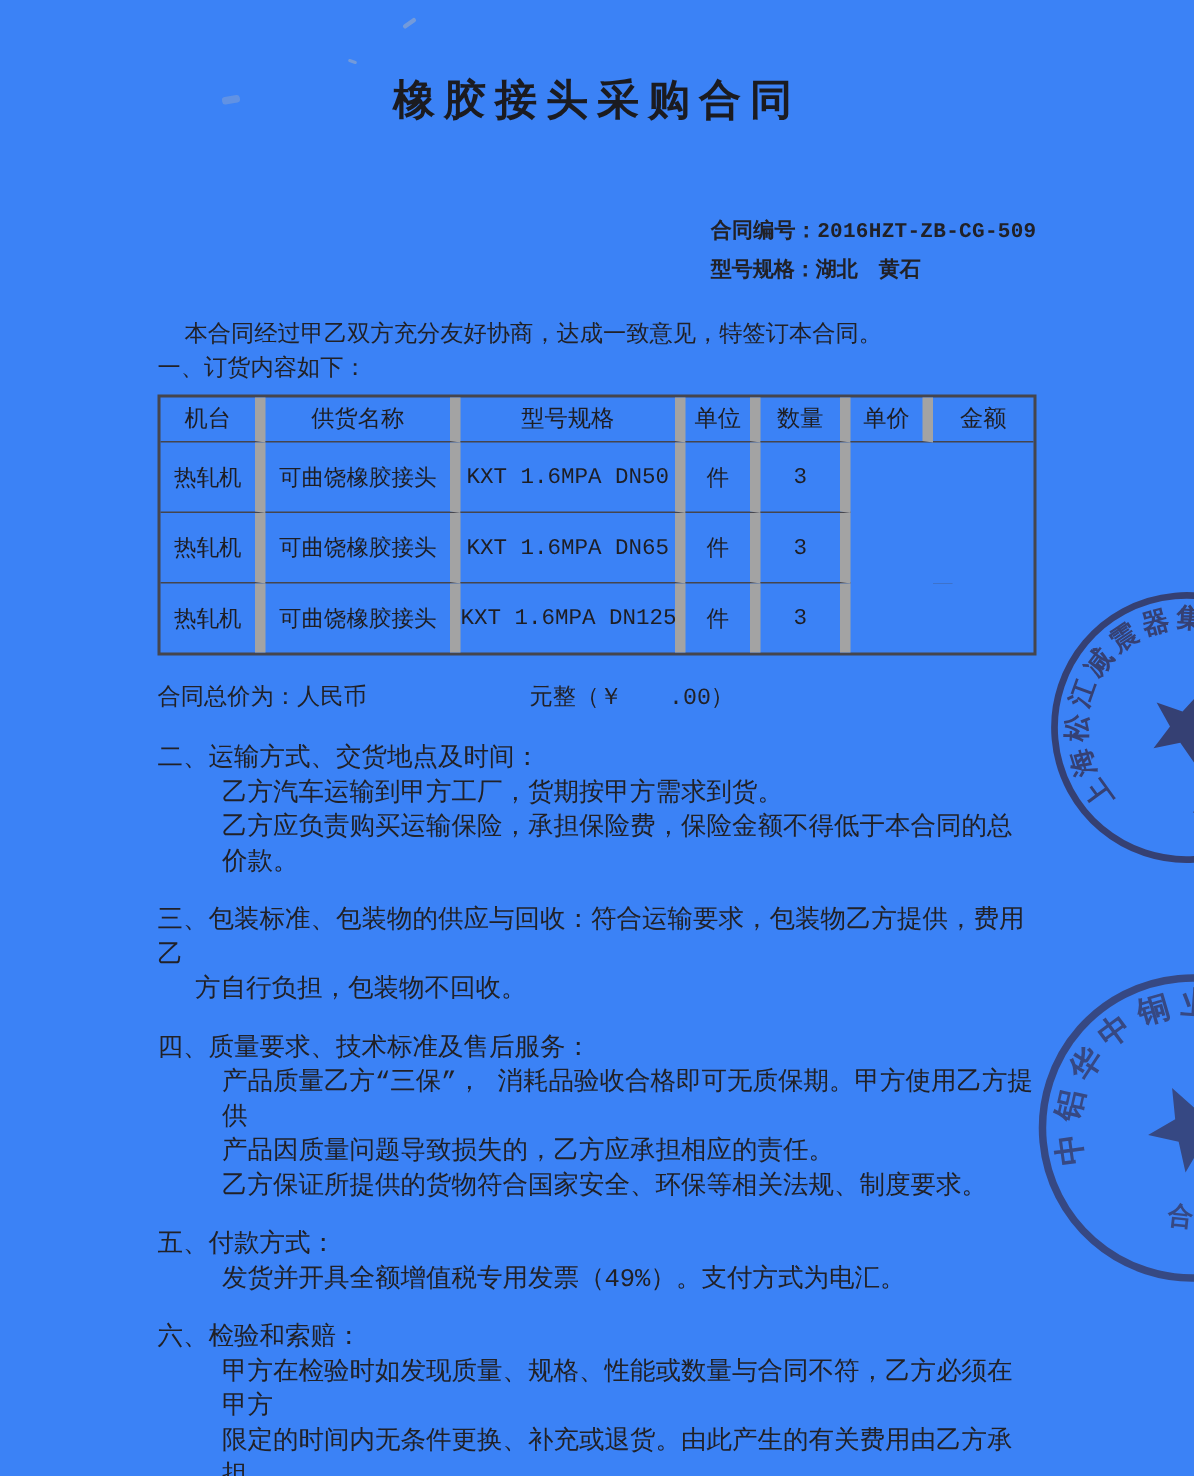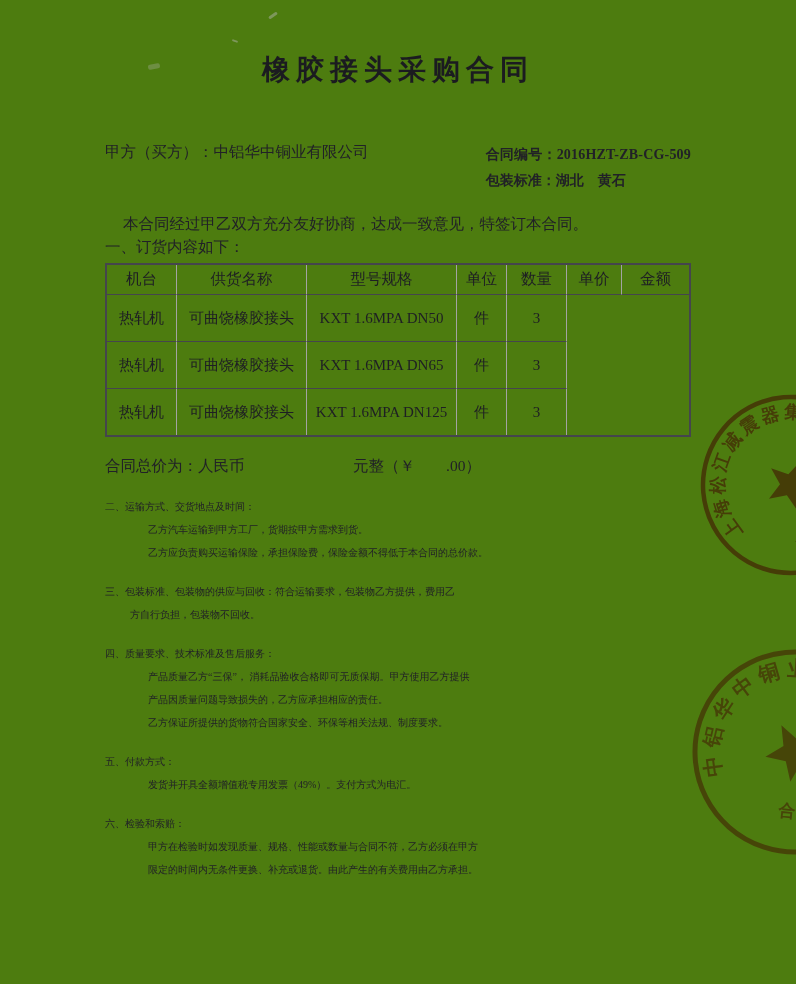--- a/index.html
+++ b/index.html
@@ -1,19 +1,19 @@
 <!DOCTYPE html>
 <html><head>
 <meta charset="utf-8">
 <style>
   html,body { margin:0; padding:0; background:#e8e8e8; }
   .page {
     position:relative; width:796px; height:984px; margin:0 auto;
-    background:#4d7c0f; overflow:hidden;
-    font-family:Liberation Serif, serif;
+    background:#3b82f6; overflow:hidden;
+    font-family:Liberation Mono, monospace;
     color:#212127;
   }
   .content { position:absolute; left:105px; top:44px; width:586px; }
 
   .doc-title {
     text-align:center; font-size:28px; font-weight:600; letter-spacing:6px;
     line-height:40px; margin:6px 0 50px 0; color:#1b1b20;
   }
 
   .parties { display:flex; justify-content:space-between; font-size:15.5px; line-height:24px; margin-bottom:18px; }
@@ -24,38 +24,38 @@
 
   .intro { font-size:15.5px; line-height:23px; text-indent:18px; margin:0; }
   .sec1-heading { font-size:15.5px; line-height:23px; margin:0; }
 
   table.order {
     border-collapse:separate; border-spacing:0; margin-top:5px;
     border:2px solid #45454d; width:584px; table-layout:fixed;
     font-size:15px; text-align:center; color:#1e1e24;
   }
   table.order th, table.order td {
-    border-right:1px solid #a3a3a3; border-bottom:1px solid #45454d;
+    border-right:7px solid #a3a3a3; border-bottom:1px solid #45454d;
     padding:0; position:relative; font-weight:normal;
     overflow:hidden; white-space:nowrap;
   }
   table.order th { height:29px; font-size:15.5px; }
   table.order td { height:46px; }
   table.order th:last-child, table.order td:last-child { border-right:none; }
   table.order tbody tr:last-child td { border-bottom:none; }
   td.np { border-right:none !important; }
   td.nb { border-bottom:none !important; }
   td.tick-l::before { content:""; position:absolute; left:0; top:-1px; width:13px; border-top:1px solid #45454d; }
   td.tick-r::after  { content:""; position:absolute; right:0; top:-1px; width:13px; border-top:1px solid #45454d; }
   td.vtick-t::before{ content:""; position:absolute; left:-1px; top:0; height:13px; border-left:1px solid #45454d; }
   td.vtick-b::after { content:""; position:absolute; left:-1px; bottom:0; height:11px; border-left:1px solid #45454d; }
 
   .total-block { margin-top:17px; font-size:15.5px; line-height:23px; }
 
-  .section { margin-top:18px; font-size:10px; line-height:23px; }
+  .section { margin-top:18px; font-size:17px; line-height:23px; }
   .section .heading { margin:0; }
   .section .body-line { margin:0; padding-left:43px; }
   .section.hang .body-line { padding-left:25px; }
   .sec-gap-sm { margin-top:16px; }
 
   .stamp { position:absolute; mix-blend-mode:multiply; pointer-events:none; }
   .stamp-upper { left:671px; top:387px; }
   .stamp-lower { left:670px; top:642px; }
 
   .artifact { position:absolute; background:#b9b9b9; opacity:0.45; border-radius:2px; }
@@ -71,25 +71,24 @@
   <div class="artifact a1"></div>
   <div class="artifact a2"></div>
   <div class="artifact a3"></div>
 
   <div class="content">
 
     <h1 class="doc-title">橡胶接头采购合同</h1>
 
     <div class="parties">
       <div class="p-left">
-        <div class="p-line"><span>甲方（买方）：</span><span>中铝华中铜业有限公司</span></div>
       </div>
       <div class="p-right">
         <div class="p-line contract-no"><span>合同编号：</span><span>2016HZT-ZB-CG-509</span></div>
-        <div class="p-line bold-line"><span>包装标准：</span><span>湖北　黄石</span></div>
+        <div class="p-line bold-line"><span>型号规格：</span><span>湖北　黄石</span></div>
       </div>
     </div>
 
     <p class="intro">本合同经过甲乙双方充分友好协商，达成一致意见，特签订本合同。</p>
     <p class="sec1-heading">一、订货内容如下：</p>
 
     <table class="order">
       <colgroup>
         <col style="width:70px">
           <col style="width:130px">

